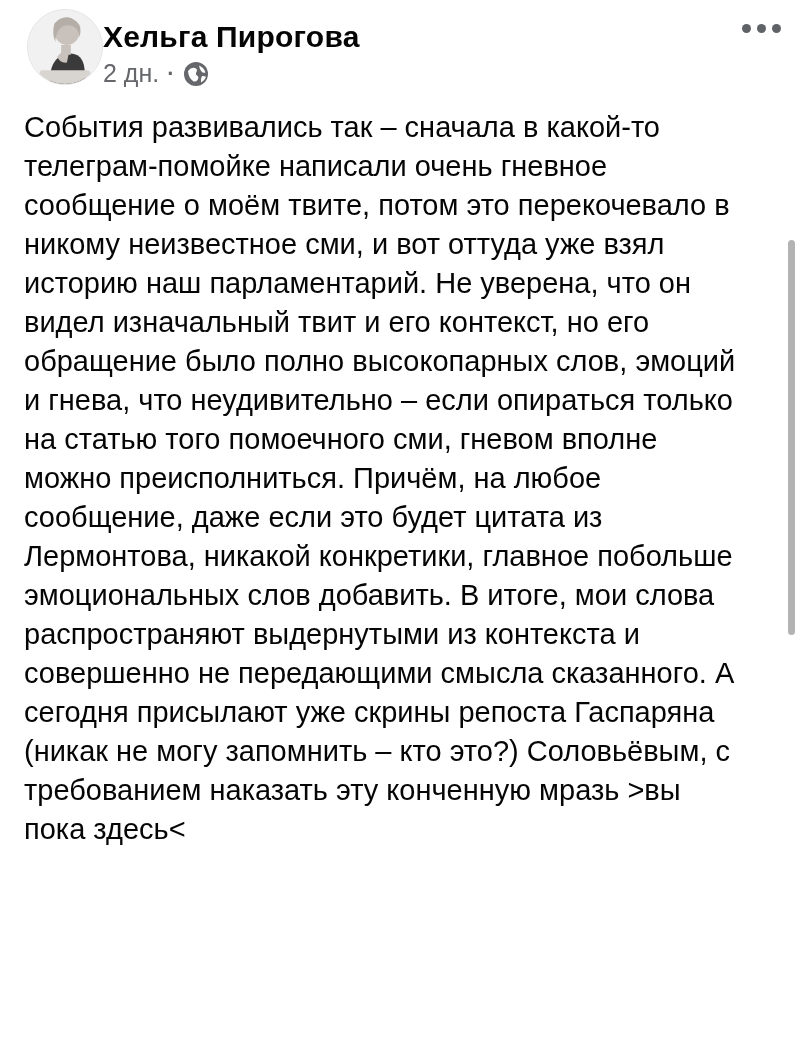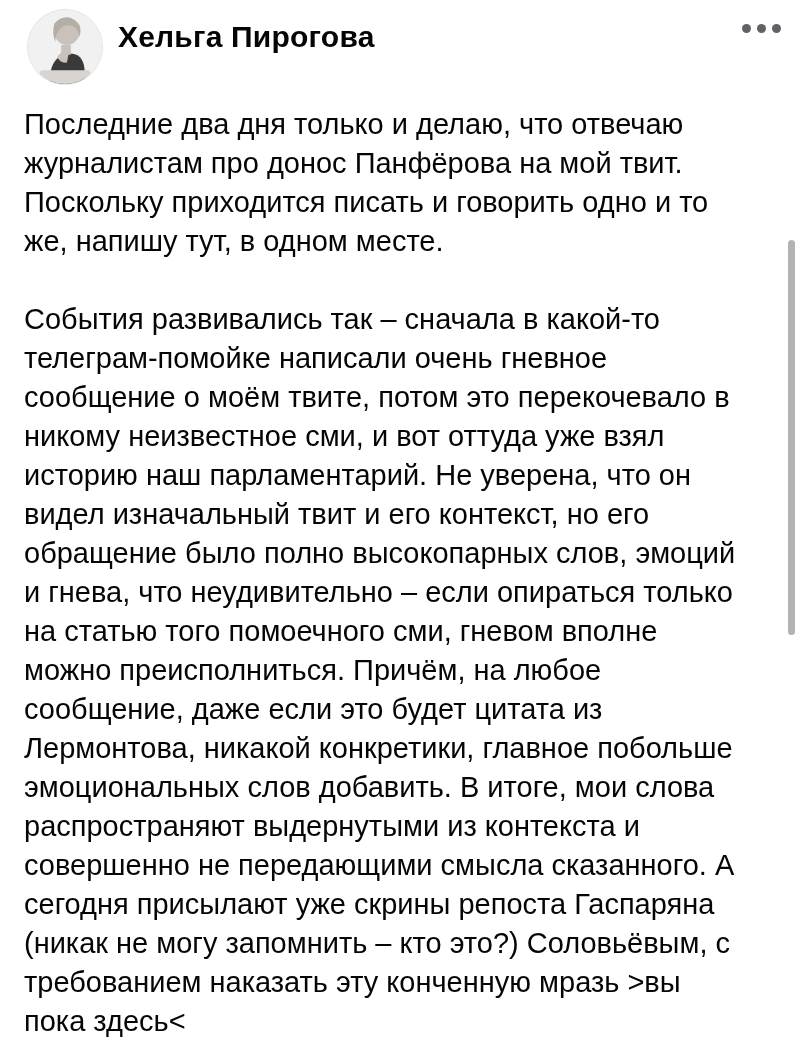--- a/index.html
+++ b/index.html
@@ -29,21 +29,20 @@
     border-radius: 50%;
     overflow: hidden;
     flex: 0 0 76px;
     background: #efefef;
     border: 1px solid #e4e4e4;
     box-sizing: border-box;
     cursor: pointer;
   }
   .avatar svg { display: block; width: 100%; height: 100%; }
   .header-info {
-    margin-left: 15px;
     padding-top: 11px;
   }
   .author-name {
     font-size: 30px;
     line-height: 33px;
     font-weight: bold;
     color: #050505;
     letter-spacing: 0.2px;
     cursor: pointer;
   }
@@ -115,34 +114,40 @@
         <path d="M27 14 Q38 2 50 12 Q56 17 53 28 Q52 18 44 16 Q34 14 30 24 Q27 30 29 34 Q24 26 27 14 Z" fill="#b5aea6"></path>
         <path d="M22 76 Q22 50 38 45 Q56 42 58 60 L59 76 Z" fill="#3a3a3a"></path>
         <path d="M34 36 L44 36 L44 46 L34 46 Z" fill="#c9c2bc"></path>
         <path d="M30 48 Q36 40 42 44 L40 54 Q33 55 30 48 Z" fill="#c9c2bc"></path>
         <rect x="12" y="62" width="52" height="14" rx="3" fill="#d8d4d0"></rect>
       </svg>
     </div>
 
     <div class="header-info">
       <div class="author-name">Хельга Пирогова</div>
+      <div class="post-meta">
+        <span>2 дн.</span>
+        <span class="meta-sep">·</span>
+        <svg class="globe" viewBox="0 0 26 26" xmlns="http://www.w3.org/2000/svg">
+          <circle cx="13" cy="13" r="12" fill="#65676b"></circle>
+          <path d="M5 10 Q8 6 12 7 Q15 8 13.5 11 Q12 13 14 14.5 Q16.5 16 14.5 19 Q12.5 21.5 10 20 Q5.5 17 5 10 Z" fill="#ffffff"></path>
+          <path d="M16 4.5 Q21 6.5 22.5 11.5 Q20 12.5 18.5 10.5 Q16.5 8 16 4.5 Z" fill="#ffffff"></path>
+          <path d="M19 15 Q21.5 14.5 23 16 Q21.5 20 18 21.5 Q17.5 17.5 19 15 Z" fill="#ffffff"></path>
+        </svg>
+      </div>
     </div>
 
     <button class="ellipsis-btn" aria-label="menu">
       <span class="dot"></span>
       <span class="dot"></span>
       <span class="dot"></span>
     </button>
   </div>
 
   <div class="post-body">
-    <p>Последние два дня только и делаю, что отвечаю
-журналистам про донос Панфёрова на мой твит.
-Поскольку приходится писать и говорить одно и то
-же, напишу тут, в одном месте.</p>
     <p>События развивались так – сначала в какой-то
 телеграм-помойке написали очень гневное
 сообщение о моём твите, потом это перекочевало в
 никому неизвестное сми, и вот оттуда уже взял
 историю наш парламентарий. Не уверена, что он
 видел изначальный твит и его контекст, но его
 обращение было полно высокопарных слов, эмоций
 и гнева, что неудивительно – если опираться только
 на статью того помоечного сми, гневом вполне
 можно преисполниться. Причём, на любое

